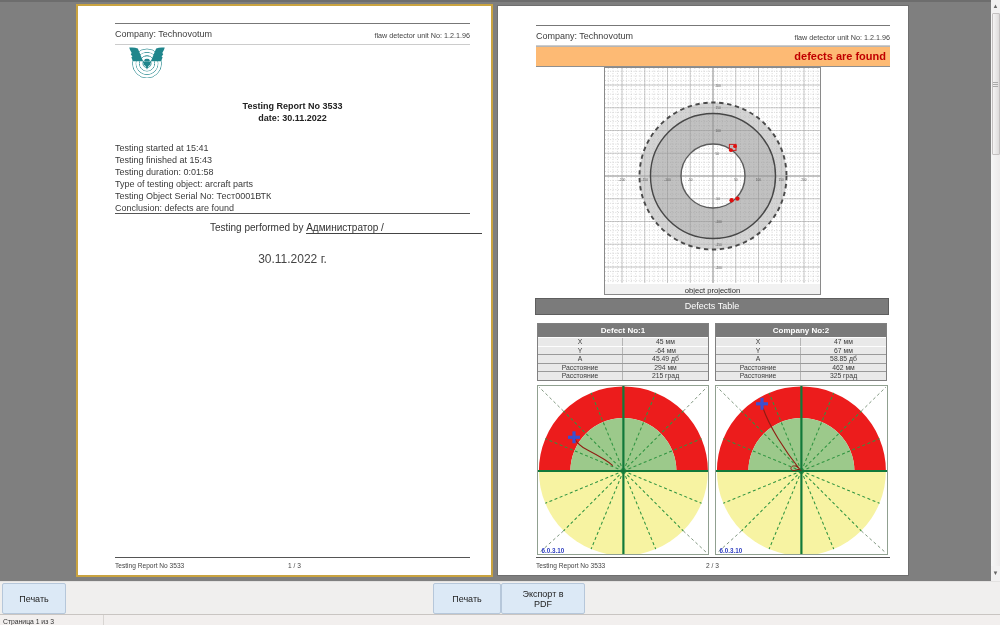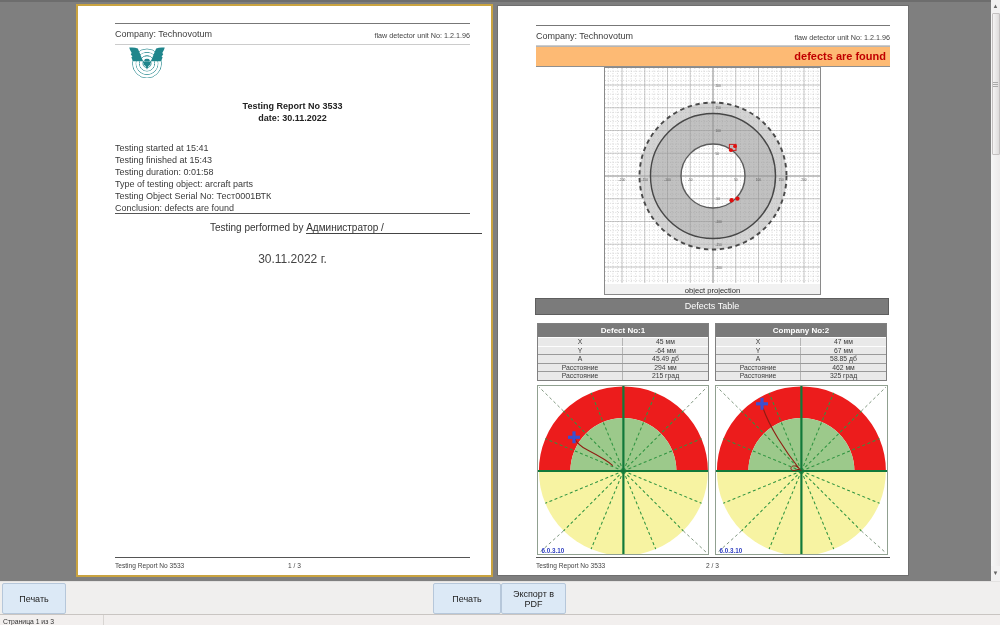--- a/index.html
+++ b/index.html
@@ -332,18 +332,18 @@
     </div>
     <div id="vscroll">
       <div style="position:absolute;top:0;left:0;width:9px;height:13px;background:#f2f1f1;color:#666;font-size:6px;text-align:center;line-height:13px">▲</div>
       <div style="position:absolute;top:13px;left:0.5px;width:8px;height:142px;background:linear-gradient(90deg,#f5f4f4,#dddbdb);border:1px solid #c4c1c1;border-radius:1px"></div>
       <div style="position:absolute;top:82px;left:2px;width:5px;height:1px;background:#aaa;box-shadow:0 2px 0 #aaa,0 4px 0 #aaa"></div>
       <div style="position:absolute;top:566px;left:0;width:9px;height:15px;background:#f2f1f1;color:#666;font-size:6px;text-align:center;line-height:15px">▼</div>
     </div>
     <div id="toolbar">
       <div class="btn" style="left:2px;top:1px;width:64px;height:31px">Печать</div>
       <div class="btn" style="left:433px;top:1px;width:68px;height:31px">Печать</div>
-      <div class="btn" style="left:501px;top:1px;width:65px;height:31px;line-height:10px">Экспорт в<br>PDF</div>
+      <div class="btn" style="left:501px;top:1px;width:84px;height:31px;line-height:10px">Экспорт в<br>PDF</div>
     </div>
     <div id="status">
       <span style="position:absolute;left:3px;top:3px">Страница 1 из 3</span>
       <span style="position:absolute;left:103px;top:0;width:1px;height:11px;background:#d8d5d2"></span>
     </div>
   </div>
 </body></html>

